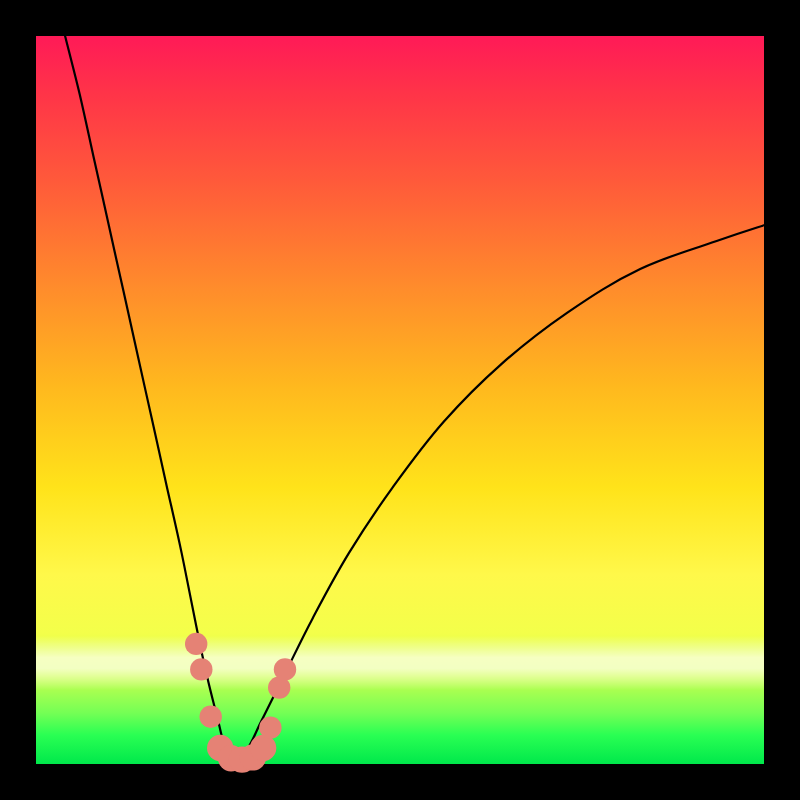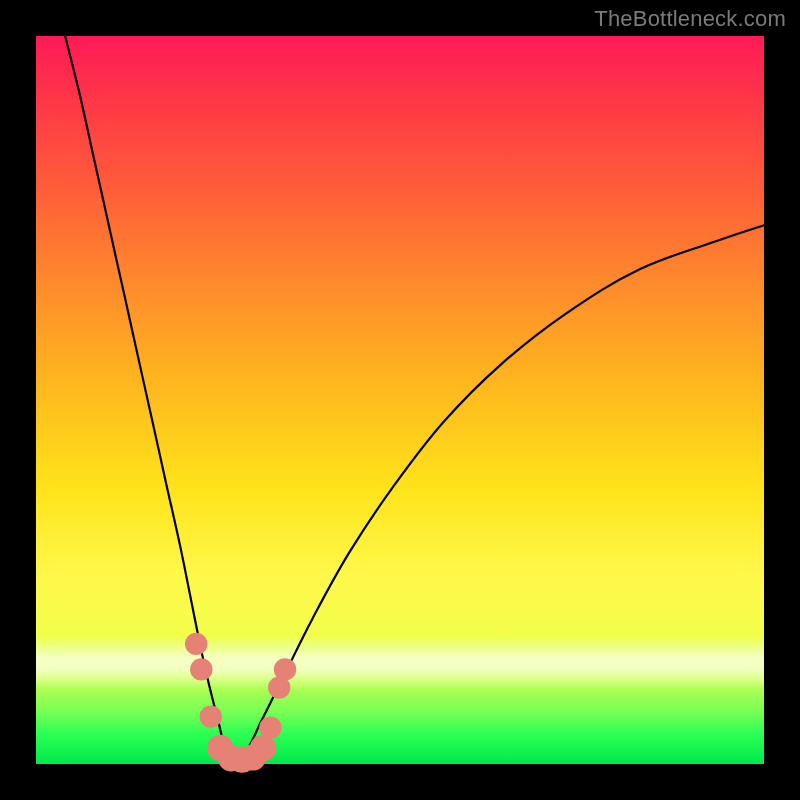--- a/index.html
+++ b/index.html
@@ -103,14 +103,13 @@
         <circle cx="195.1" cy="722.2" r="13.2" class="marker"></circle>
         <circle cx="206.0" cy="723.6" r="13.2" class="marker"></circle>
         <circle cx="216.9" cy="721.4" r="13.2" class="marker"></circle>
         <circle cx="227.1" cy="712.0" r="13.2" class="marker"></circle>
         <circle cx="234.4" cy="691.6" r="11.2" class="marker"></circle>
         <circle cx="243.2" cy="651.6" r="11.2" class="marker"></circle>
         <circle cx="249.0" cy="633.4" r="11.2" class="marker"></circle>
       </g>
   </svg>
 
-  <div class="watermark">TheBottleneck.com</div>
 </div>
 
 </body></html>

